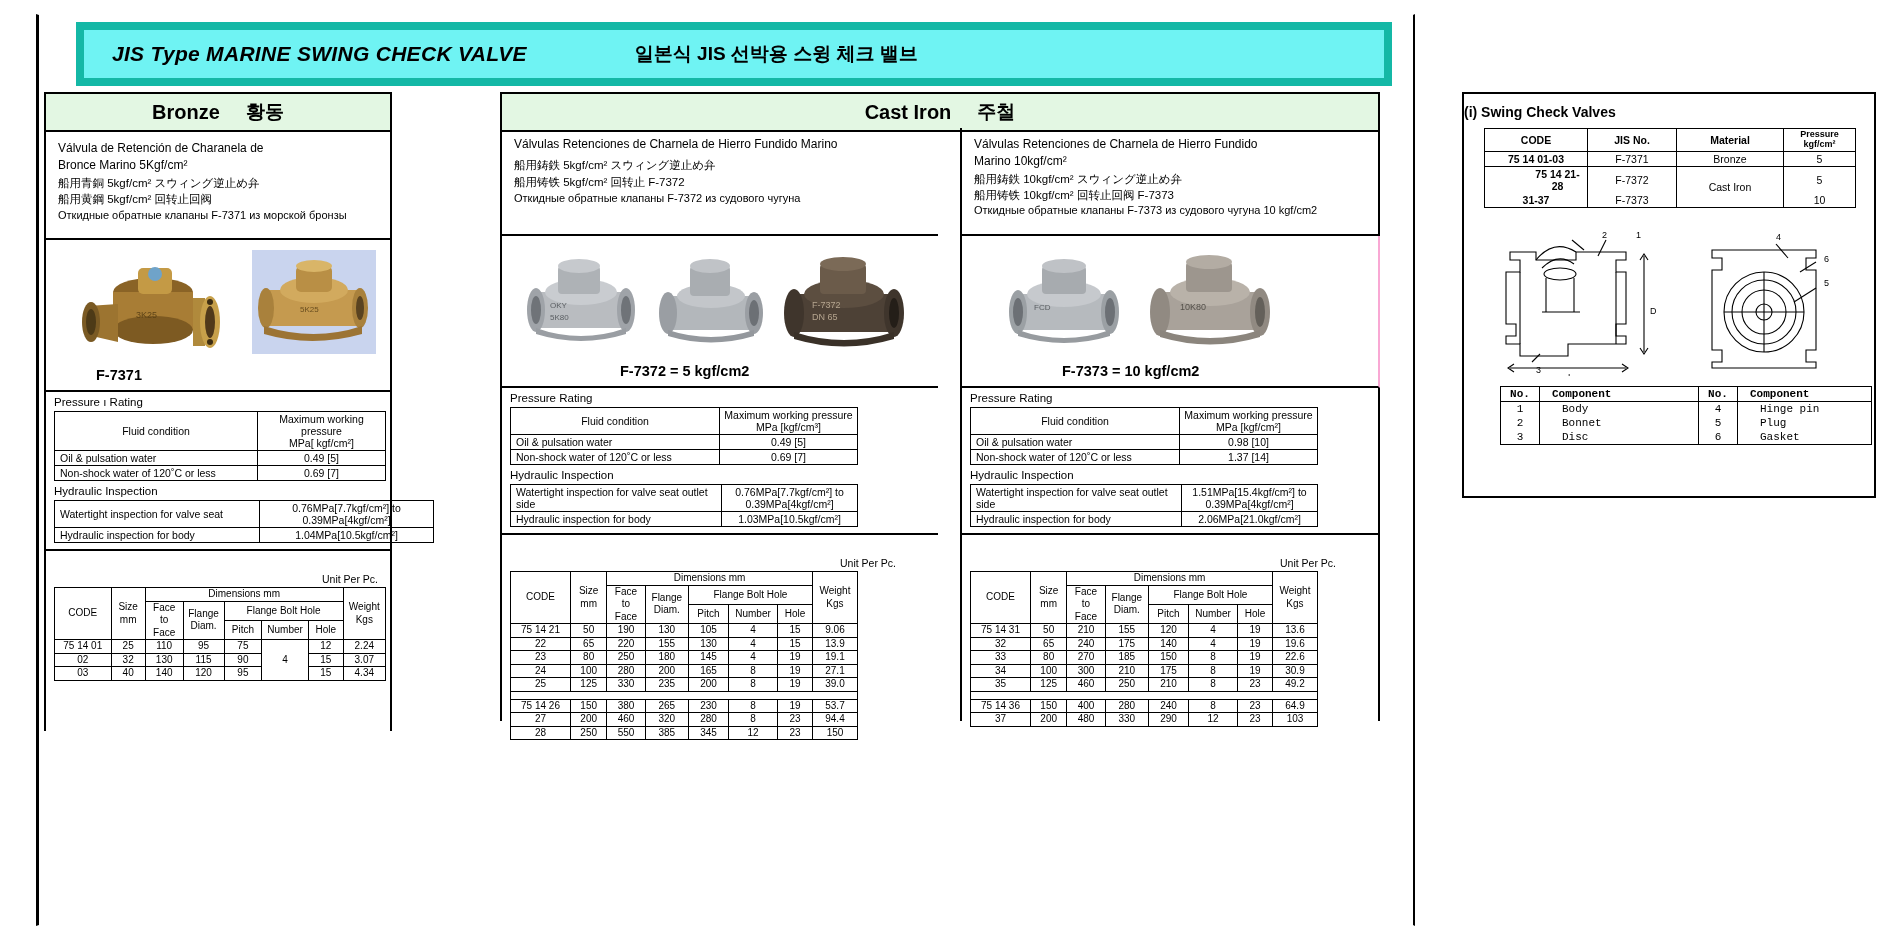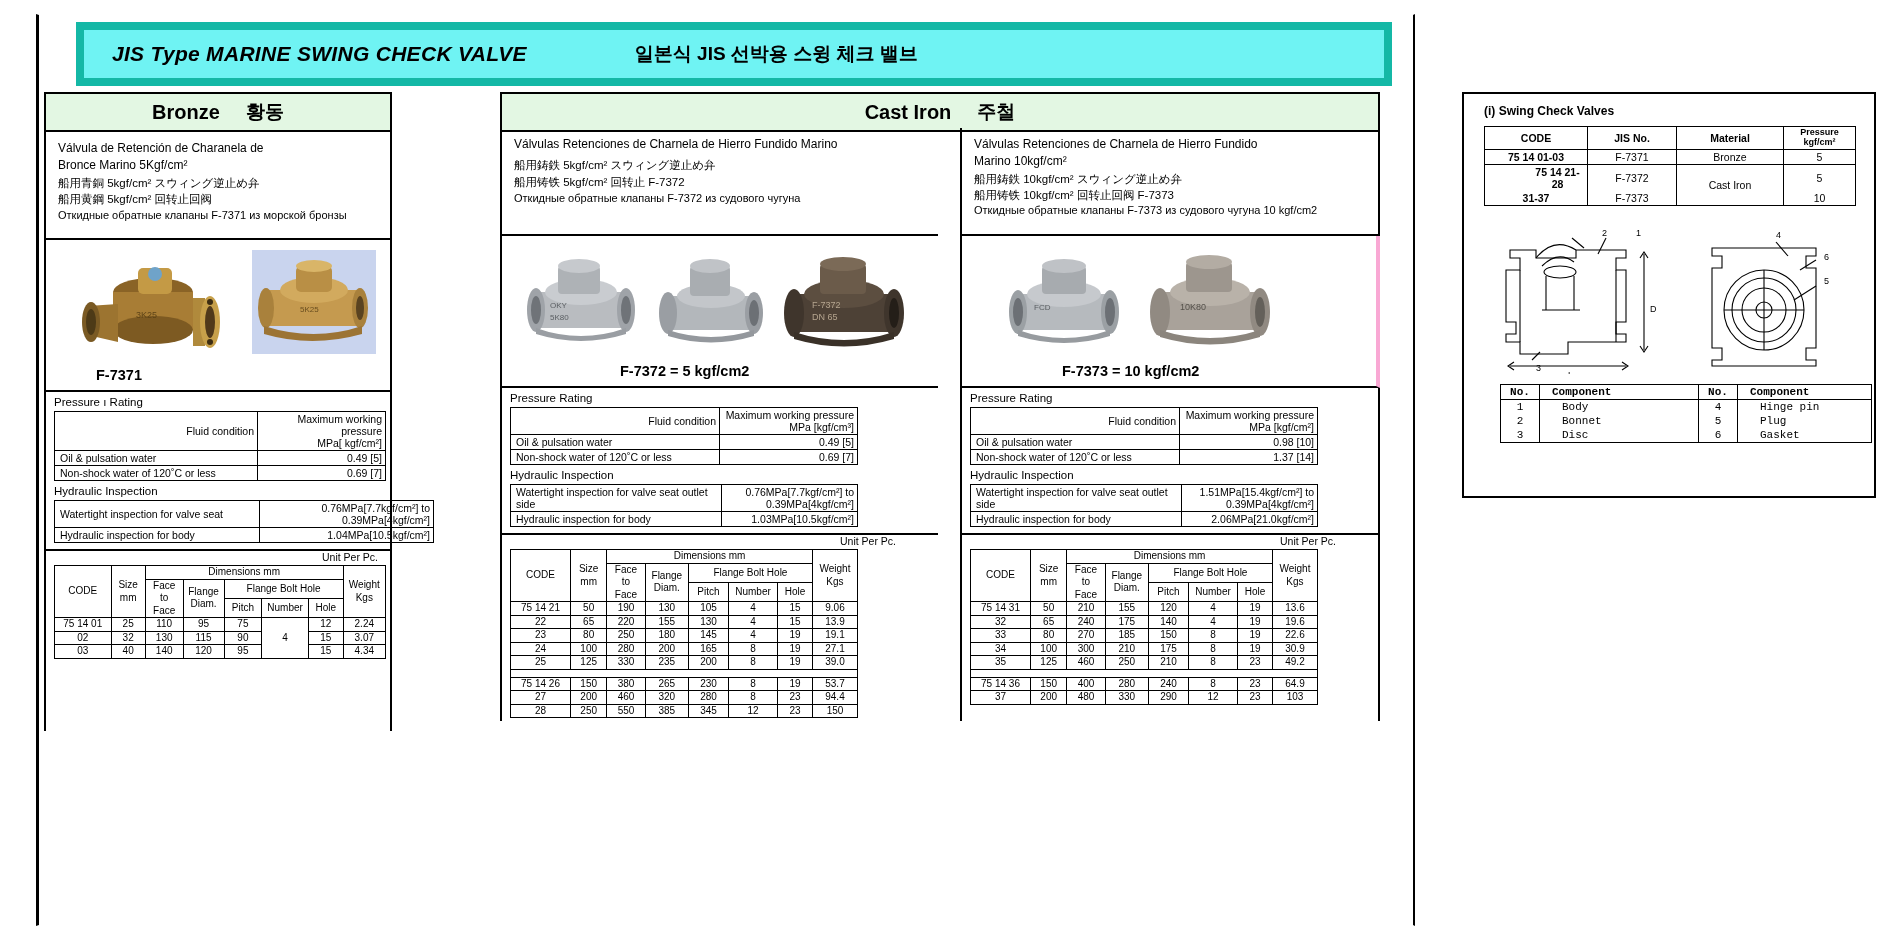--- a/index.html
+++ b/index.html
@@ -47,36 +47,36 @@
   .desc .ru{font-size:11px;}
 
   .imgrow{position:relative;border-bottom:2px solid #000;}
   .partno{
     position:absolute;bottom:7px;font-weight:bold;font-size:14.5px;
   }
 
   .secttitle{font-size:11.5px;padding:4px 0 3px 8px;}
 
   table.dt{border-collapse:collapse;font-size:10.5px;}
-  table.dt td,table.dt th{border:1px solid #000;padding:1px 3px;text-align:right;font-weight:normal;}
+  table.dt td,table.dt th{border:1px solid #000;padding:1px 3px;text-align:center;font-weight:normal;}
   .lft{text-align:left !important;padding-left:5px !important;}
 
-  .unitper{text-align:right;font-size:10.5px;padding-right:12px;padding-top:0;padding-bottom:2px;margin-left:36px;}
+  .unitper{text-align:right;font-size:10.5px;padding-right:12px;padding-top:22px;padding-bottom:2px;margin-left:36px;}
 
   
   table.dim{border-collapse:collapse;font-size:10px;}
   table.dim td,table.dim th{border:1px solid #000;padding:0px 3px;text-align:center;font-weight:normal;line-height:1.25;}
   table.dim tr.gap td{height:7px;border-left:1px solid #000;border-right:1px solid #000;border-top:none;border-bottom:none;}
 
   
   .rbox{
     position:absolute;left:1462px;top:92px;width:410px;height:402px;
     border:2px solid #000;
   }
-  .rbox h3{margin:10px 0 8px 20px;font-size:12px;font-weight:bold;}
+  .rbox h3{margin:10px 0 8px 0;font-size:14px;font-weight:bold;}
   table.rt{border-collapse:collapse;font-size:10.5px;margin-left:20px;}
   table.rt td,table.rt th{border:1px solid #000;padding:1px 5px;text-align:center;font-weight:normal;}
   table.rt th{font-weight:bold;font-size:10.5px;}
 
   .drawing{position:relative;height:160px;margin-top:8px;}
 
   table.comp{border-collapse:collapse;font-size:11px;margin-left:36px;font-family:Liberation Mono, monospace;}
   table.comp td,table.comp th{border:1px solid #000;padding:1px 6px;}
   table.comp th{font-weight:bold;text-align:center;}
   table.comp td.n{text-align:center;width:26px;}
@@ -433,21 +433,21 @@
 
   <div class="col" style="left:960px;width:420px;top:128px;">
     <div class="desc" style="height:92px;border-left:2px solid #000;border-right:2px solid #000;">
       <div class="l1">Válvulas Retenciones de Charnela de Hierro Fundido</div>
       <div class="l1">Marino 10kgf/cm²</div>
       <div class="jp">船用鋳鉄 10kgf/cm²  スウィング逆止め弁</div>
       <div class="jp">船用铸铁 10kgf/cm²  回转止回阀    F-7373</div>
       <div class="ru" style="line-height:1.2;">Откидные обратные клапаны F-7373 из судового чугуна 10 kgf/cm2</div>
     </div>
 
-    <div class="imgrow" style="height:150px;border-left:2px solid #000;border-right:4px solid #f9a8d4;">
+    <div class="imgrow" style="height:150px;border-left:2px solid #000;border-right:2px solid #f9a8d4;">
       <svg width="320" height="118" viewBox="0 0 320 118" style="position:absolute;left:30px;top:4px;">
         <rect width="320" height="118" fill="#fff"></rect>
         <g>
           <rect x="26" y="54" width="92" height="36" fill="#b6babe"></rect>
           <ellipse cx="72" cy="54" rx="37" ry="13" fill="#c6c9cd"></ellipse>
           <rect x="50" y="26" width="44" height="28" rx="4" fill="#a7abaf"></rect>
           <ellipse cx="72" cy="26" rx="22" ry="7" fill="#bfc2c6"></ellipse>
           <ellipse cx="26" cy="72" rx="9" ry="22" fill="#9ba0a4"></ellipse>
           <ellipse cx="26" cy="72" rx="5" ry="14" fill="#6c7075"></ellipse>
           <ellipse cx="118" cy="72" rx="9" ry="22" fill="#9ba0a4"></ellipse>

